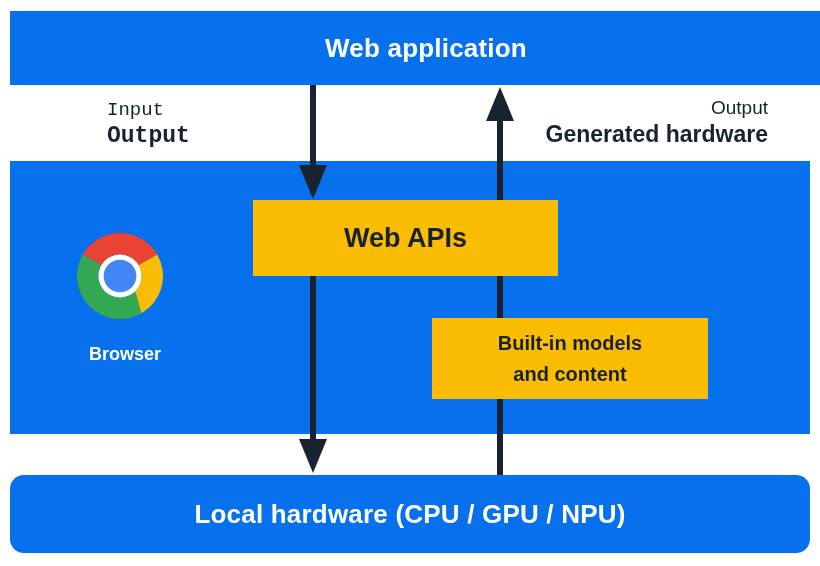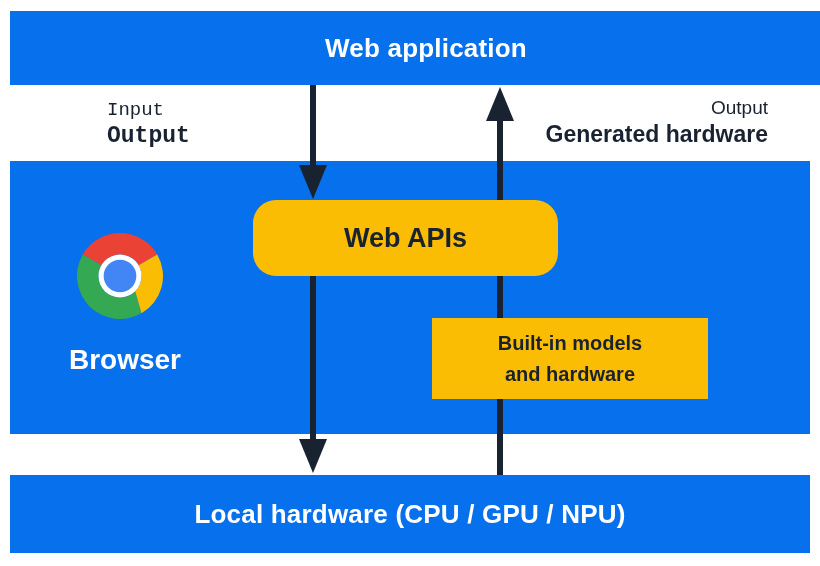--- a/index.html
+++ b/index.html
@@ -3,46 +3,46 @@
 <meta charset="utf-8">
 <style>
   html,body{margin:0;padding:0;background:#ffffff;}
   .canvas{
     position:relative;width:820px;height:566px;background:#ffffff;overflow:hidden;
     font-family:"Liberation Sans", sans-serif;
   }
   .band{position:absolute;left:10px;width:800px;background:#0770ec;display:flex;align-items:center;justify-content:center;}
   .band-top{top:11px;height:74px;z-index:0;padding-left:16px;}
   .band-mid{top:161px;height:273px;z-index:0;}
-  .band-bottom{top:475px;height:78px;z-index:0;}
+  .band-bottom{top:475px;height:78px;z-index:0;border-radius:14px;}
   .band-title{color:#ffffff;font-weight:700;font-size:26px;letter-spacing:.2px;}
 
   .io-block{position:absolute;z-index:1;color:#182230;}
   .io-left{left:107px;top:98px;text-align:left;font-family:Liberation Mono, monospace;}
   .io-right{right:52px;top:96px;text-align:right;}
   .io-caption{font-size:19px;font-weight:400;line-height:24px;}
   .io-value{font-size:23px;font-weight:700;line-height:27px;margin-top:1px;}
 
   .arrow-line{position:absolute;width:6px;background:#182230;z-index:1;}
   .arrow-head{position:absolute;width:0;height:0;z-index:1;}
   .head-down{border-left:14px solid transparent;border-right:14px solid transparent;border-top:34px solid #182230;}
   .head-up{border-left:14px solid transparent;border-right:14px solid transparent;border-bottom:34px solid #182230;}
   .line-down-1{left:310px;top:85px;height:81px;}
   .head-down-1{left:299px;top:165px;}
   .line-down-2{left:310px;top:276px;height:164px;}
   .head-down-2{left:299px;top:439px;}
   .line-up{left:497px;top:121px;height:354px;}
   .head-up-1{left:486px;top:87px;}
 
   .ybox{position:absolute;background:#fbbc04;z-index:2;display:flex;flex-direction:column;align-items:center;justify-content:center;color:#182230;font-weight:700;text-align:center;}
-  .ybox-webapis{left:253px;top:200px;width:305px;height:76px;font-size:27px;border-radius:23px;}
+  .ybox-webapis{left:253px;top:200px;width:305px;height:76px;font-size:27px;}
   .ybox-builtin{left:432px;top:318px;width:276px;height:81px;font-size:20px;line-height:31px;}
 
   .chrome-logo{position:absolute;left:77px;top:233px;width:86px;height:86px;z-index:2;}
-  .browser-label{position:absolute;left:40px;top:344px;width:170px;text-align:center;color:#ffffff;font-weight:700;font-size:28px;z-index:2;}
+  .browser-label{position:absolute;left:40px;top:344px;width:170px;text-align:center;color:#ffffff;font-weight:700;font-size:18px;z-index:2;}
 </style>
 </head>
 <body>
 
 <div class="canvas">
 
   <div class="band band-top">
     <span class="band-title">Web application</span>
   </div>
 
@@ -64,21 +64,21 @@
   <div class="arrow-head head-down head-down-2"></div>
 
   <div class="arrow-line line-up"></div>
   <div class="arrow-head head-up head-up-1"></div>
 
   <div class="ybox ybox-webapis">
     <span>Web APIs</span>
   </div>
   <div class="ybox ybox-builtin">
     <span>Built-in models</span>
-    <span>and hardware</span>
+    <span>and content</span>
   </div>
 
   <svg class="chrome-logo" viewBox="0 0 100 100" aria-hidden="true">
     <path fill="#ea4335" d="M 6.70 25.00 A 50 50 0 0 1 93.30 25.00 L 71.65 37.50 A 25 25 0 0 0 28.35 37.50 Z"></path>
     <path fill="#34a853" d="M 6.70 25.00 A 50 50 0 0 0 75.00 93.30 L 67.68 67.68 A 25 25 0 0 1 28.35 37.50 Z"></path>
     <path fill="#fbbc04" d="M 93.30 25.00 A 50 50 0 0 1 75.00 93.30 L 67.68 67.68 A 25 25 0 0 0 71.65 37.50 Z"></path>
     <circle cx="50" cy="50" r="25" fill="#ffffff"></circle>
     <circle cx="50" cy="50" r="19" fill="#4285f4"></circle>
   </svg>
   <div class="browser-label">Browser</div>

